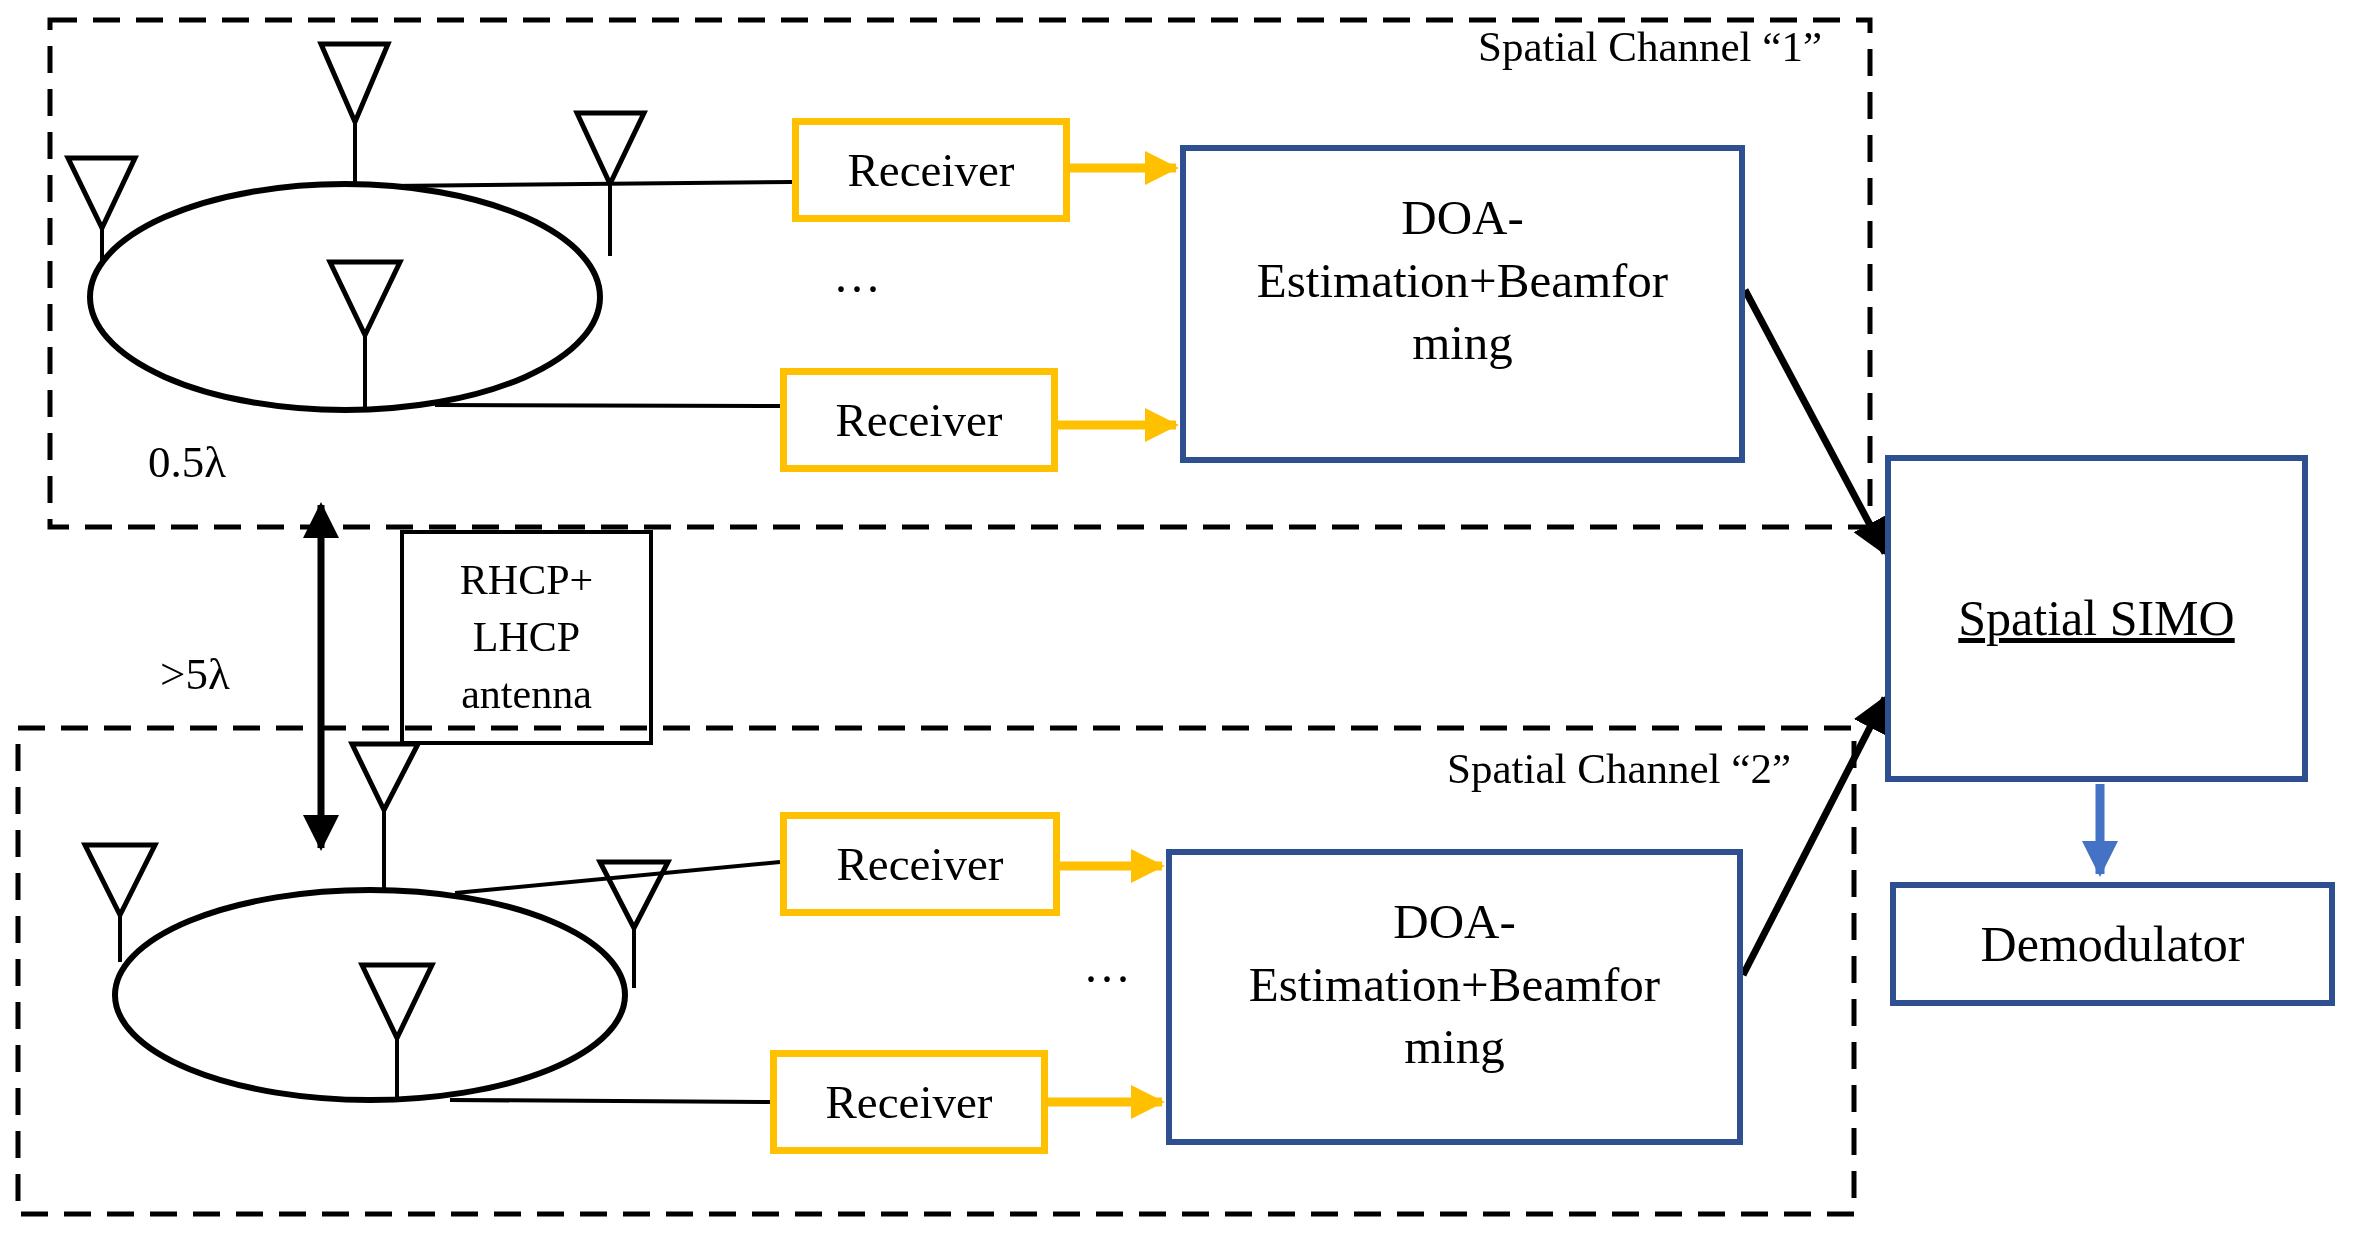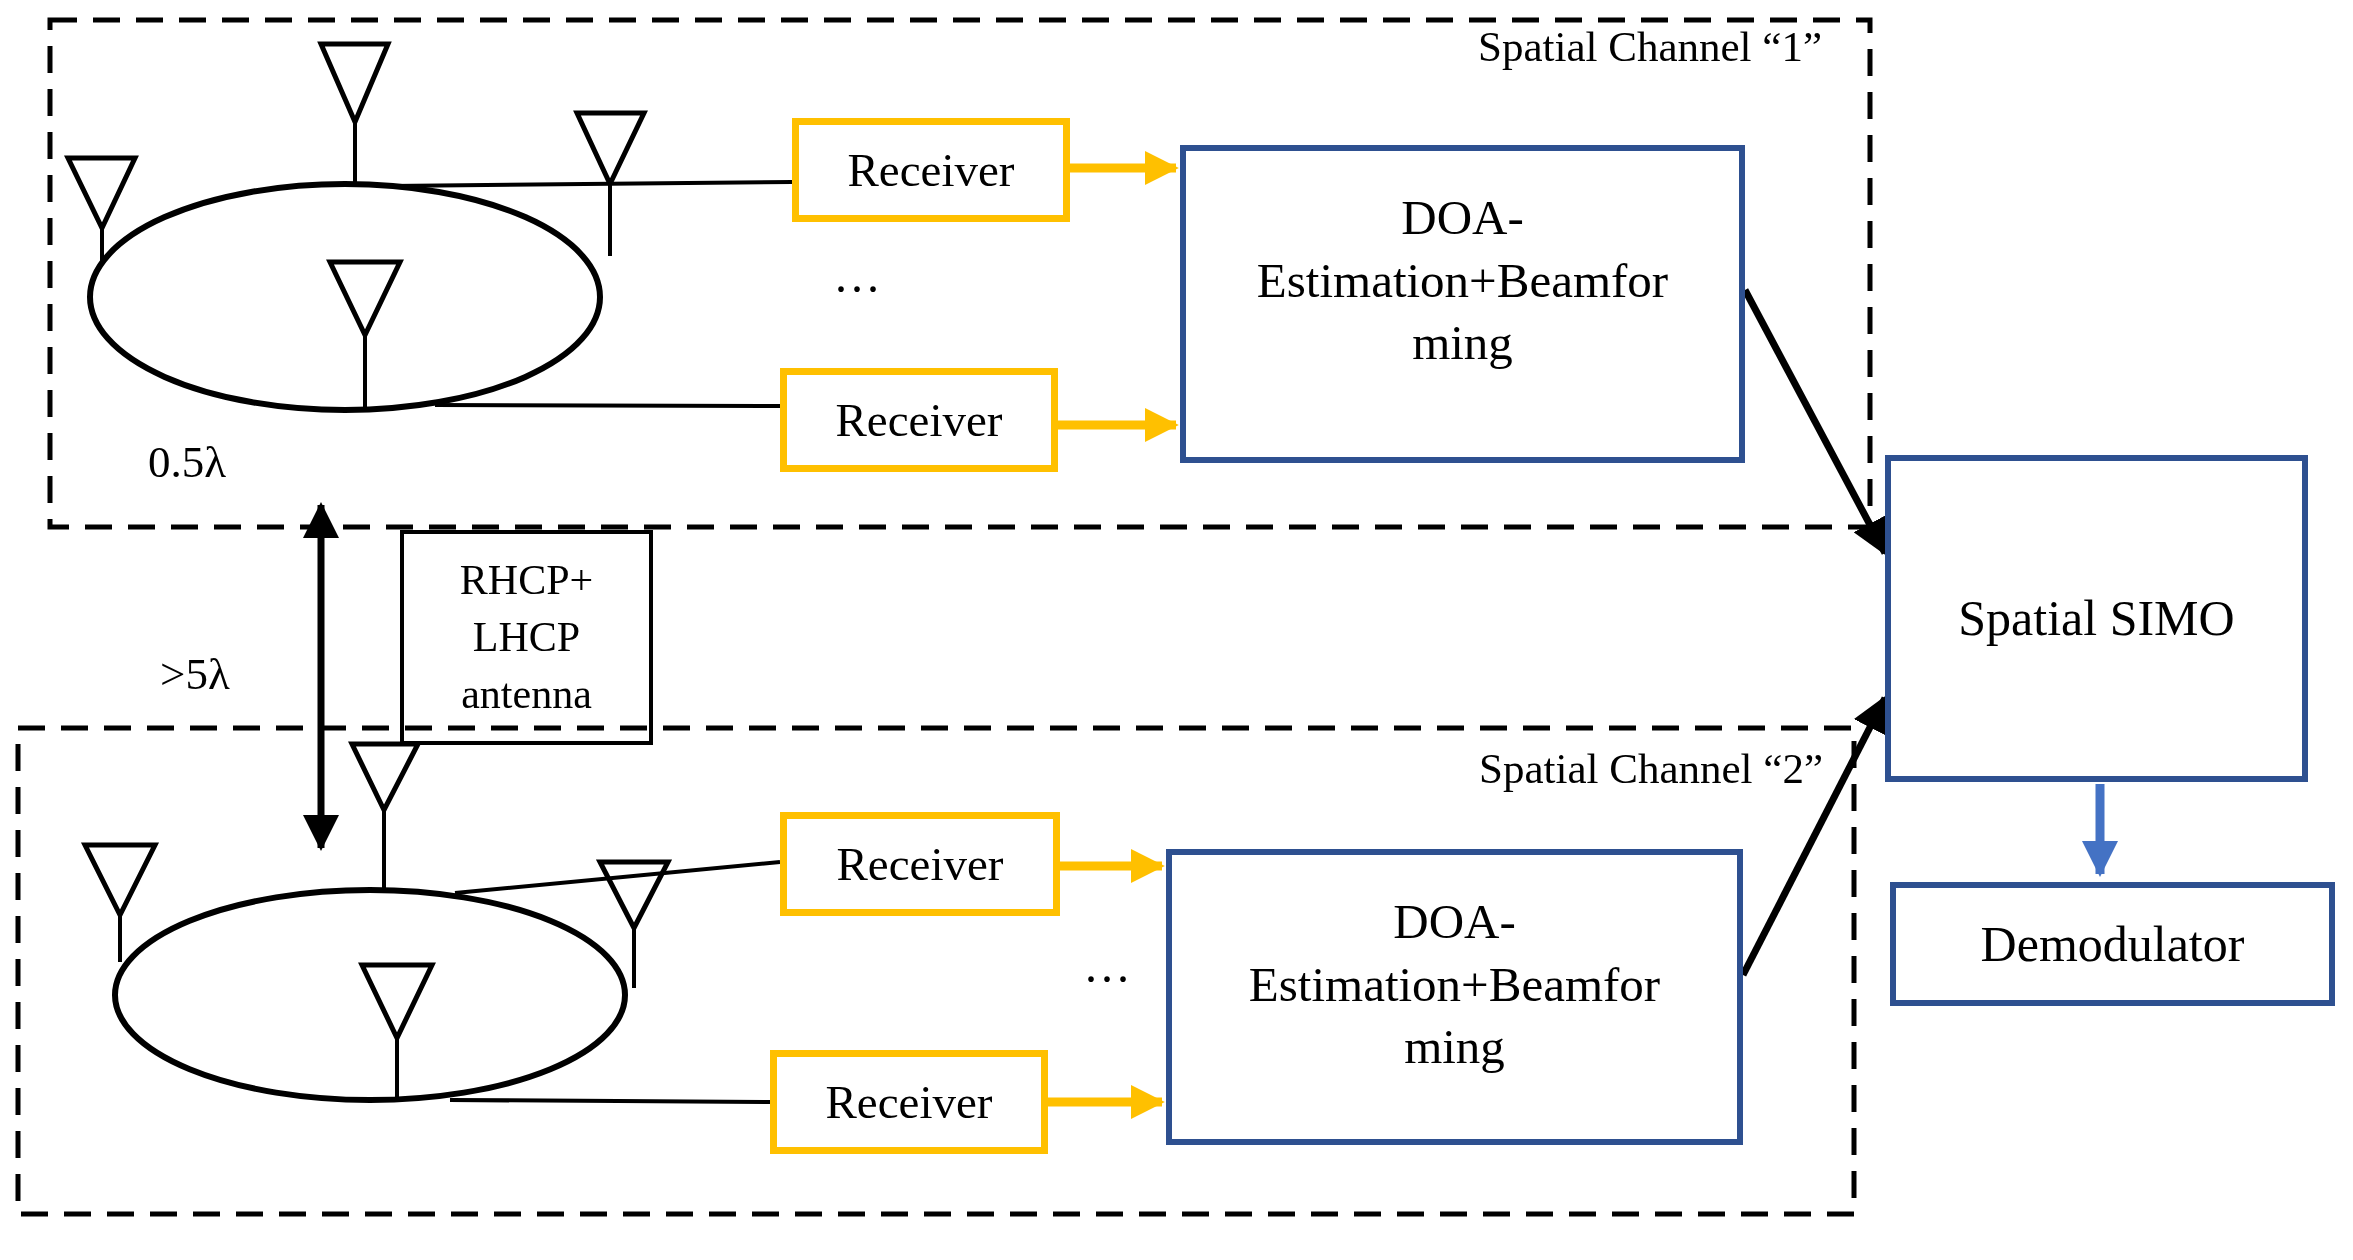--- a/index.html
+++ b/index.html
@@ -12,21 +12,21 @@
   .stage{
     position:relative;width:2353px;height:1260px;background:#ffffff;overflow:hidden;
     font-family:"Liberation Serif","DejaVu Serif",serif;color:#000;
   }
   .layer-svg{position:absolute;left:0;top:0;z-index:1;}
   .box{position:absolute;z-index:2;box-sizing:border-box;background:#ffffff;
        display:flex;align-items:center;justify-content:center;text-align:center;}
   .receiver-box{border:7px solid var(--accent-yellow);font-size:47px;}
   .blue-box{border:6px solid var(--box-blue);}
   .doa-box{font-size:49px;line-height:1.28;align-items:flex-start;padding-top:36px;}
-  .simo-box{font-size:50px;line-height:1.5;}
+  .simo-box{font-size:50px;line-height:1.5;text-decoration:underline;}
   .demod-box{font-size:50px;}
   .rhcp-box{border:4px solid var(--line-black);background:transparent;font-size:42px;line-height:1.35;align-items:center;}
   .lbl{position:absolute;z-index:3;white-space:nowrap;}
   .channel-label{font-size:43px;}
   .measure-label{font-size:45px;}
   .dots-label{font-size:48px;letter-spacing:4px;}
   svg .blk{stroke:var(--line-black);fill:none;}
   svg .tri{stroke:var(--line-black);fill:#ffffff;stroke-width:5;stroke-linejoin:miter;}
   svg .dash{stroke:var(--line-black);fill:none;stroke-width:5;stroke-dasharray:27 16;}
   svg .thin{stroke-width:4;}
@@ -155,19 +155,19 @@
   <div class="box blue-box simo-box" style="left:1885px;top:455px;width:423px;height:327px;">
     <div>
       <div>Spatial SIMO</div>
     </div>
   </div>
   <div class="box blue-box demod-box" style="left:1890px;top:882px;width:445px;height:124px;">
     <span>Demodulator</span>
   </div>
 
   <div class="lbl channel-label" style="right:531px;top:22px;">Spatial Channel “1”</div>
-  <div class="lbl channel-label" style="right:530px;top:744px;">Spatial Channel “2”</div>
+  <div class="lbl channel-label" style="right:562px;top:744px;">Spatial Channel “2”</div>
   <div class="lbl measure-label" style="left:148px;top:436px;">0.5λ</div>
   <div class="lbl measure-label" style="left:160px;top:648px;">&gt;5λ</div>
   <div class="lbl dots-label" style="left:835px;top:248px;">...</div>
   <div class="lbl dots-label" style="left:1085px;top:938px;">...</div>
 
 </div>
 
 </body></html>

